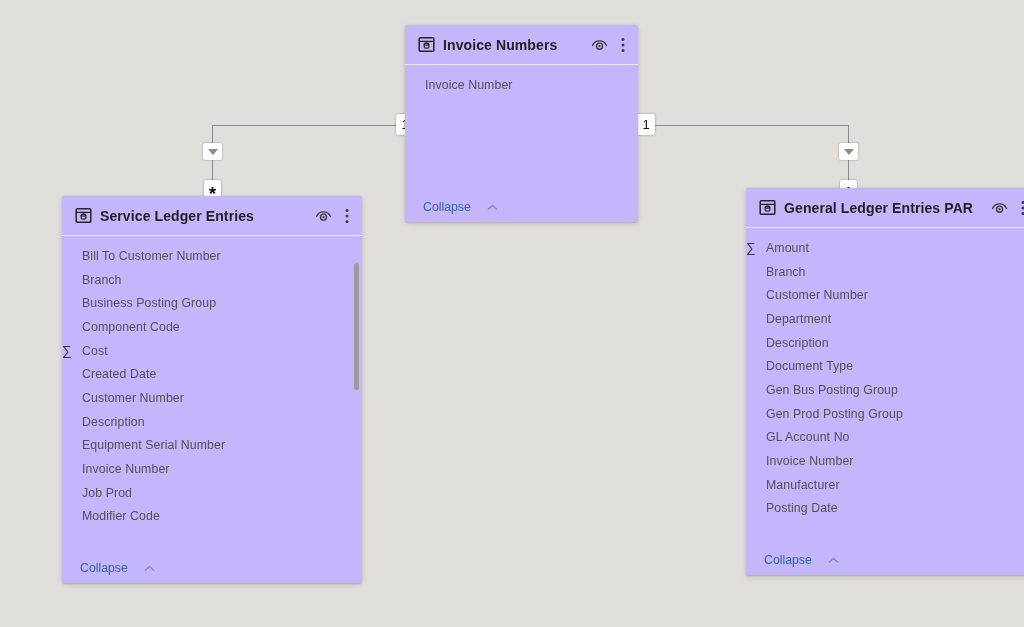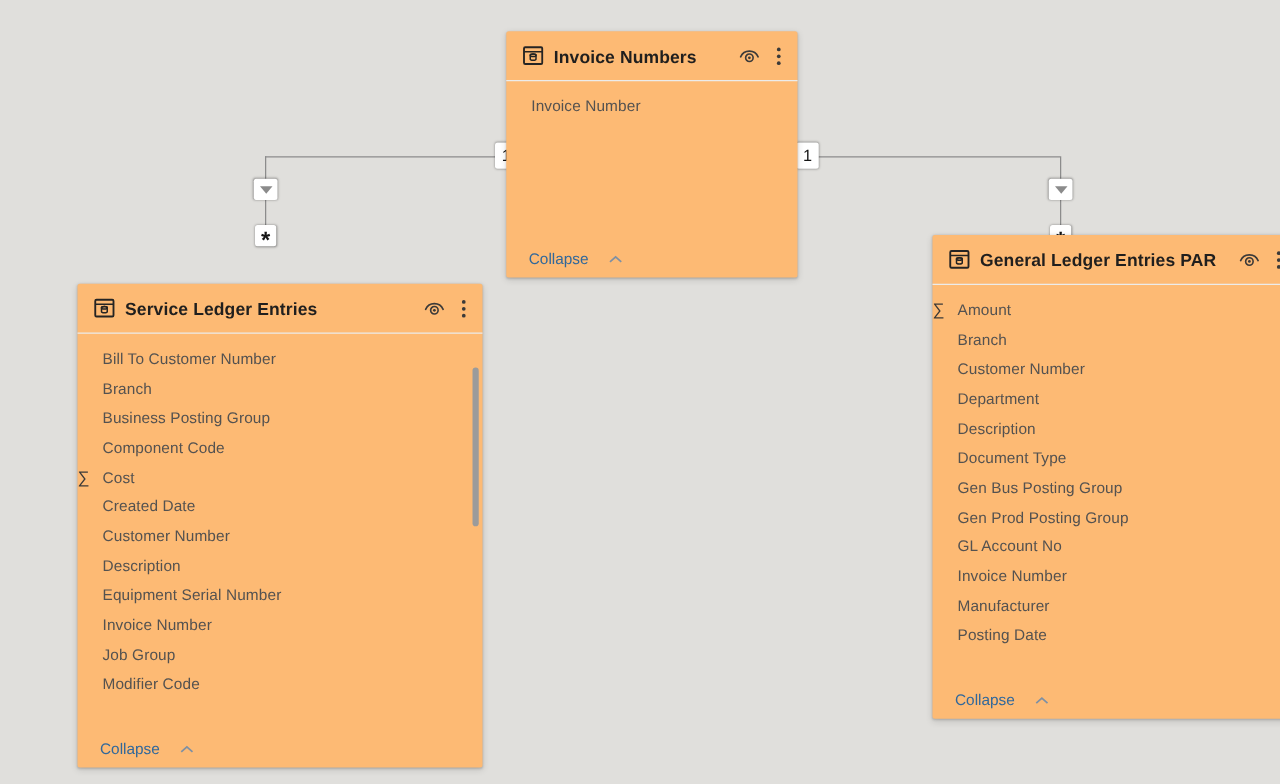--- a/index.html
+++ b/index.html
@@ -7,21 +7,21 @@
   body {
     font-family:"Liberation Sans", sans-serif;
     background:#e0dfdc;
     position:relative;
   }
   .canvas { position:absolute; inset:0; }
 
   
   .card {
     position:absolute;
-    background:#fdba74;
+    background:#c4b5fd;
     border-radius:2px;
     box-shadow:0 0.6px 1.8px rgba(0,0,0,.16), 0 2px 6px rgba(0,0,0,.12);
   }
   .card-header {
     height:40px;
     display:flex;
     align-items:center;
     padding:0 10px 0 13px;
     border-bottom:1px solid #ececea;
     cursor:move;
@@ -192,21 +192,21 @@
         </div>
       </div>
     <a class="collapse-link">
       <span>Collapse</span>
       <svg width="11" height="7" viewBox="0 0 11 7" fill="none">
         <path d="M1 5.5 L5.5 1.5 L10 5.5" stroke="#7e90a4" stroke-width="1.4"></path>
       </svg>
     </a>
   </section>
 
-  <section class="card" style="left:62px; top:196px; width:324px; height:387px;margin-top:31px;">
+  <section class="card" style="left:62px; top:196px; width:300px; height:387px;">
     <header class="card-header">
       <span class="hdr-icon">
         <svg width="17" height="17" viewBox="0 0 17 17" fill="none">
           <rect x="1.2" y="1.8" width="14.6" height="13.4" rx="1" stroke="#252423" stroke-width="1.5"></rect>
           <line x1="1.2" y1="5.4" x2="15.8" y2="5.4" stroke="#252423" stroke-width="1.3"></line>
           <path d="M6.2 8.2 a2.3 1 0 0 1 4.6 0 v3 a2.3 1 0 0 1 -4.6 0 z" stroke="#252423" stroke-width="1.2"></path>
           <ellipse cx="8.5" cy="8.2" rx="2.3" ry="1" stroke="#252423" stroke-width="1.2"></ellipse>
         </svg>
       </span>
       <h1 class="card-title">Service Ledger Entries</h1>
@@ -273,21 +273,21 @@
         </div>
 
 
         <div class="field-row">
           <span class="ficon"></span>
           <span class="fname">Invoice Number</span>
         </div>
 
         <div class="field-row">
           <span class="ficon"></span>
-          <span class="fname">Job Group</span>
+          <span class="fname">Job Prod</span>
         </div>
 
         <div class="field-row">
           <span class="ficon"></span>
           <span class="fname">Modifier Code</span>
         </div>
       </div>
     <div class="scrollbar-thumb"></div>
     <a class="collapse-link">
       <span>Collapse</span>

